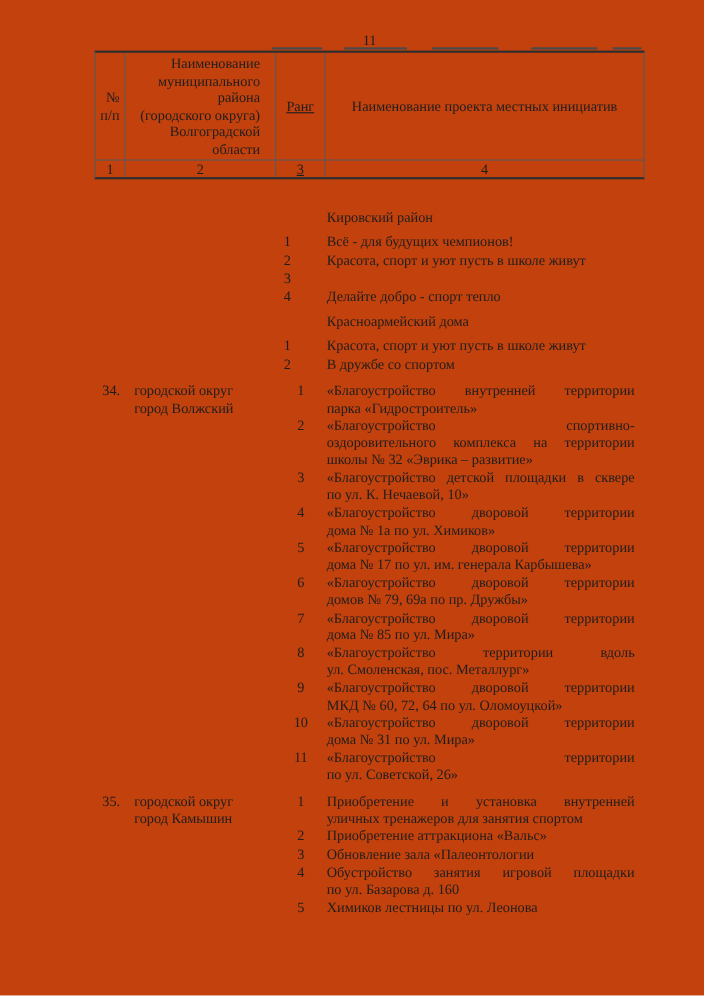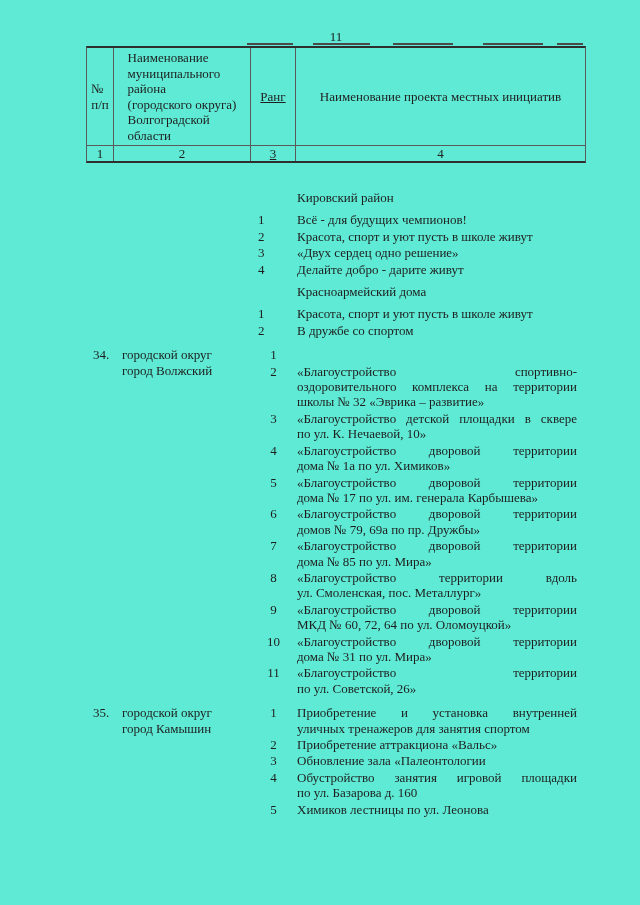--- a/index.html
+++ b/index.html
@@ -1,24 +1,24 @@
 <!DOCTYPE html>
 <html><head>
 <meta charset="utf-8">
 <style>
   html,body{margin:0;padding:0;background:#ffffff;}
-  .page{position:relative;width:640px;height:905px;background:#5eead4;overflow:hidden;
+  .page{position:relative;width:640px;height:905px;background:#c2410c;overflow:hidden;
         font-family:"Liberation Serif","DejaVu Serif",serif;color:#1e1e1e;}
   .page-number{position:absolute;top:29px;left:86px;width:500px;text-align:center;
                font-size:13px;line-height:15px;}
   .doc-table{position:absolute;left:86px;top:46px;width:500px;}
   .thead{position:relative;display:flex;height:99px;box-sizing:border-box;
          border-top:2px solid #2f2f2f;border-left:1px solid #5a5a5a;border-right:1px solid #5a5a5a;}
   .th{box-sizing:border-box;display:flex;align-items:center;justify-content:center;
-      text-align:left;font-size:13px;line-height:15.5px;}
+      text-align:right;font-size:13px;line-height:15.5px;}
   .c1{width:27px;}
   .c2{width:137px;}
   .c3{width:45px;text-decoration:underline;}
   .c4{flex:1;}
   .thead .c1,.thead .c2,.thead .c3{border-right:1px solid #5a5a5a;}
   .pre{white-space:pre-line;}
   .dash{position:absolute;top:-5px;height:2px;background:#4a4a4a;}
   .d1{left:160px;width:46px;}
   .d2{left:226px;width:57px;}
   .d3{left:306px;width:60px;}
@@ -91,28 +91,25 @@
               </div>
           </div>
           <div class="item">
             <div class="rank srank">2</div>
             <div class="itext">
                 <div class="jl last">Красота, спорт и уют пусть в школе живут</div>
               </div>
           </div>
           <div class="item">
             <div class="rank srank">3</div>
-            <div class="itext">
-                <div class="jl last">«Двух сердец одно решение»</div>
-              </div>
           </div>
           <div class="item">
             <div class="rank srank">4</div>
             <div class="itext">
-                <div class="jl last">Делайте добро - дарите живут</div>
+                <div class="jl last">Делайте добро - спорт тепло</div>
               </div>
           </div>
 
           <div class="sect">Красноармейский дома</div>
 
           <div class="item">
             <div class="rank srank">1</div>
             <div class="itext">
                 <div class="jl last">Красота, спорт и уют пусть в школе живут</div>
               </div>
@@ -126,20 +123,24 @@
         </div>
       </div>
 
       <div class="trow numbered">
         <div class="cnum">34.</div>
         <div class="cname">городской округ
 город Волжский</div>
         <div class="cproj">
           <div class="item">
             <div class="rank">1</div>
+            <div class="itext">
+                <div class="jl">«Благоустройство внутренней территории</div>
+                <div class="jl last">парка «Гидростроитель»</div>
+              </div>
           </div>
           <div class="item">
             <div class="rank">2</div>
             <div class="itext">
                 <div class="jl">«Благоустройство спортивно-</div>
                 <div class="jl">оздоровительного комплекса на территории</div>
                 <div class="jl last">школы № 32 «Эврика – развитие»</div>
               </div>
           </div>
           <div class="item">

